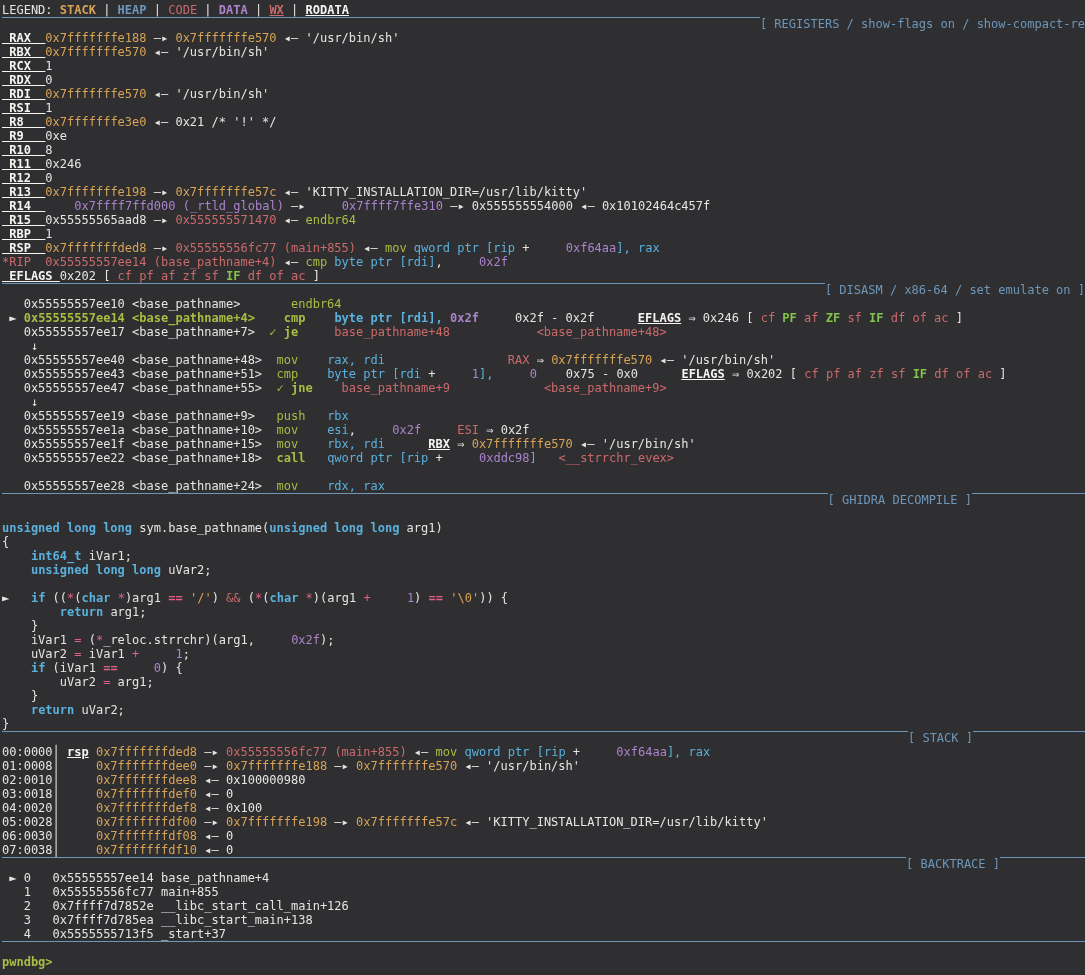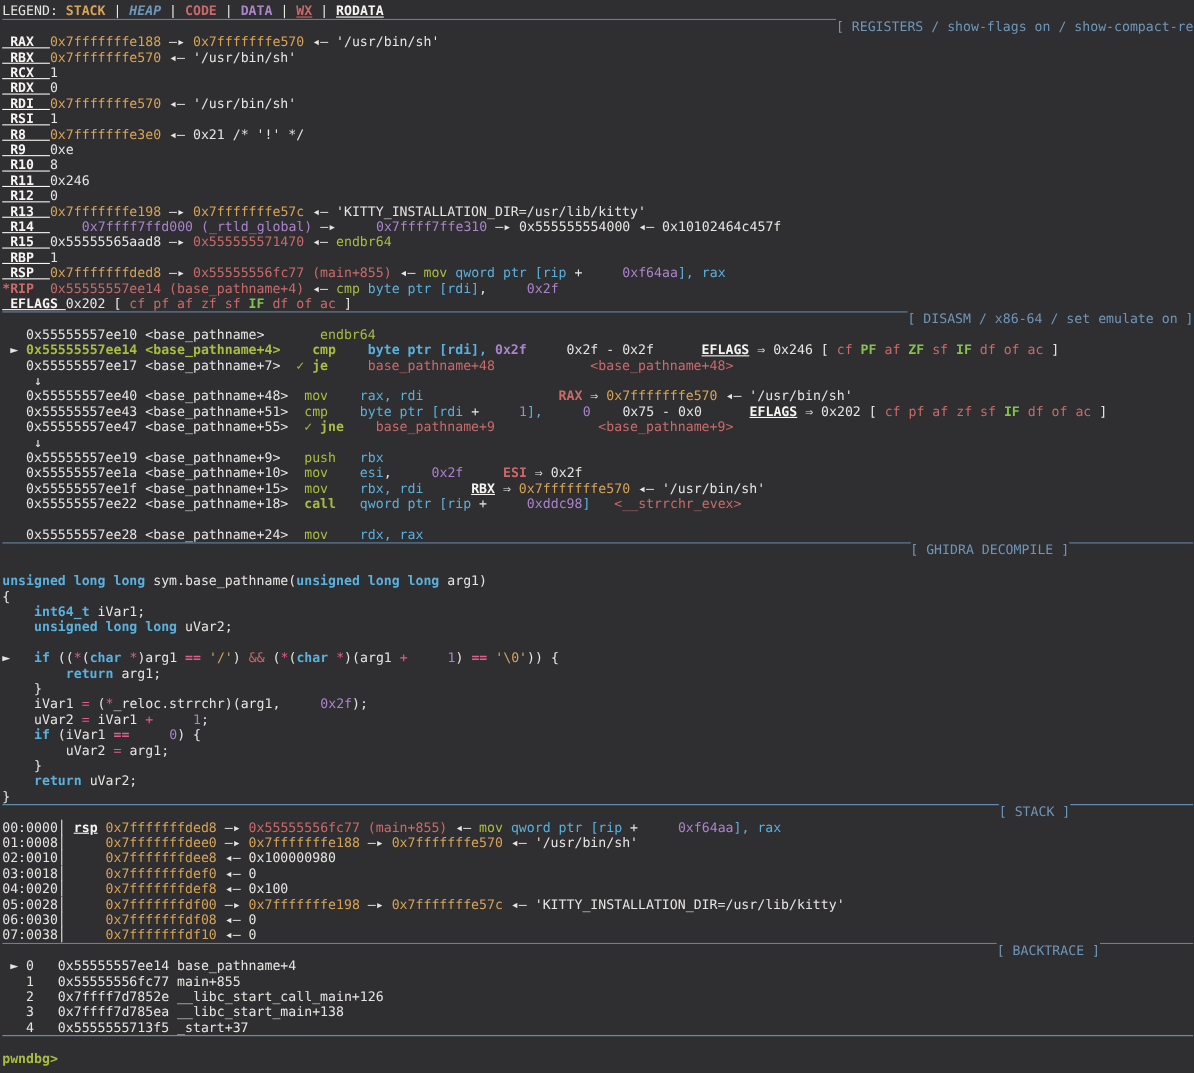--- a/index.html
+++ b/index.html
@@ -10,22 +10,22 @@
   }
   html,body{margin:0;padding:0;background:var(--bg);}
   body{width:1085px;height:975px;overflow:hidden;
        font-family:"DejaVu Sans Mono","Liberation Mono",monospace;
        font-size:12px;line-height:14px;}
   #term{padding:3px 0 0 2px;width:1083px;}
   .line{white-space:pre;min-height:14px;color:var(--fg);}
   .line span{white-space:pre;}
   .sg-w{color:var(--fg);}         .sg-W{color:var(--fgb);font-weight:bold;text-decoration:underline;}
   .sg-y{color:var(--orange);}     .sg-Y{color:var(--orange);font-weight:bold;}
-  .sg-r{color:var(--red);margin-top:20px;}        .sg-R{color:var(--red);font-weight:bold;}
-  .sg-p{color:var(--purple);margin-left:29px;}     .sg-P{color:var(--purple);font-weight:bold;}      .sg-B{color:var(--steel);font-weight:bold;font-style:italic;}
+  .sg-r{color:var(--red);margin-top:20px;}        .sg-R{color:var(--red);font-weight:normal;}
+  .sg-p{color:var(--purple);margin-left:29px;}     .sg-P{color:var(--purple);font-weight:bold;}      .sg-B{color:var(--steel);font-weight:bold;}
   .sg-c{color:var(--cyan);}       .sg-C{color:var(--cyan);font-weight:bold;}
   .sg-g{color:var(--green);}      .sg-G{color:var(--green);font-weight:bold;}
   .sg-f{color:var(--flag);font-weight:bold;}
   .sg-k{color:var(--pink);}       .sg-K{color:var(--pink);font-weight:bold;}
   .sg-u{color:var(--red);font-weight:bold;text-decoration:underline;}
   .hdr{display:flex;align-items:flex-start;height:14px;overflow:hidden;}
   .hdr-title{color:var(--steel);flex-shrink:0;white-space:pre;}
   .hline{height:1px;background:var(--steel);}
   .grow{flex:1 1 auto;}
   .hline-r{flex:0 0 auto;width:0;}

